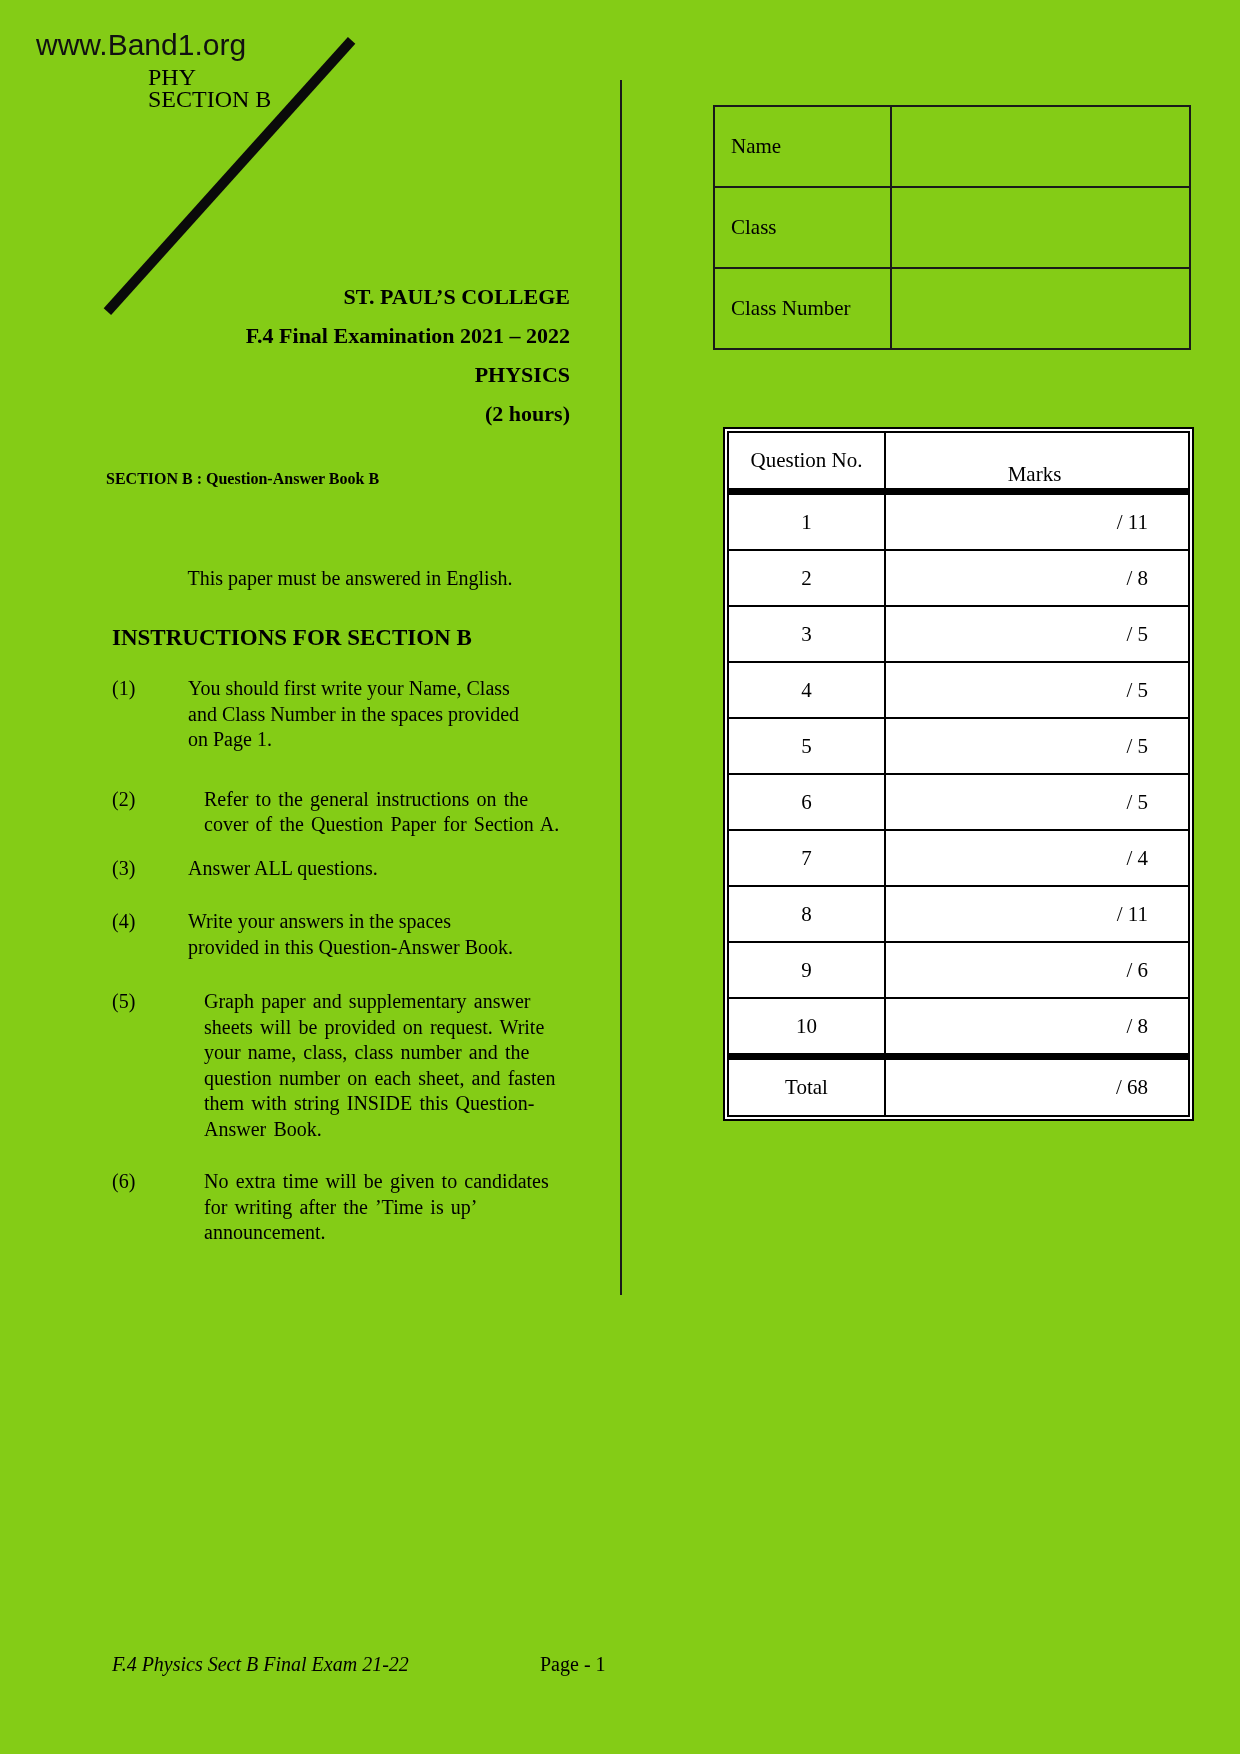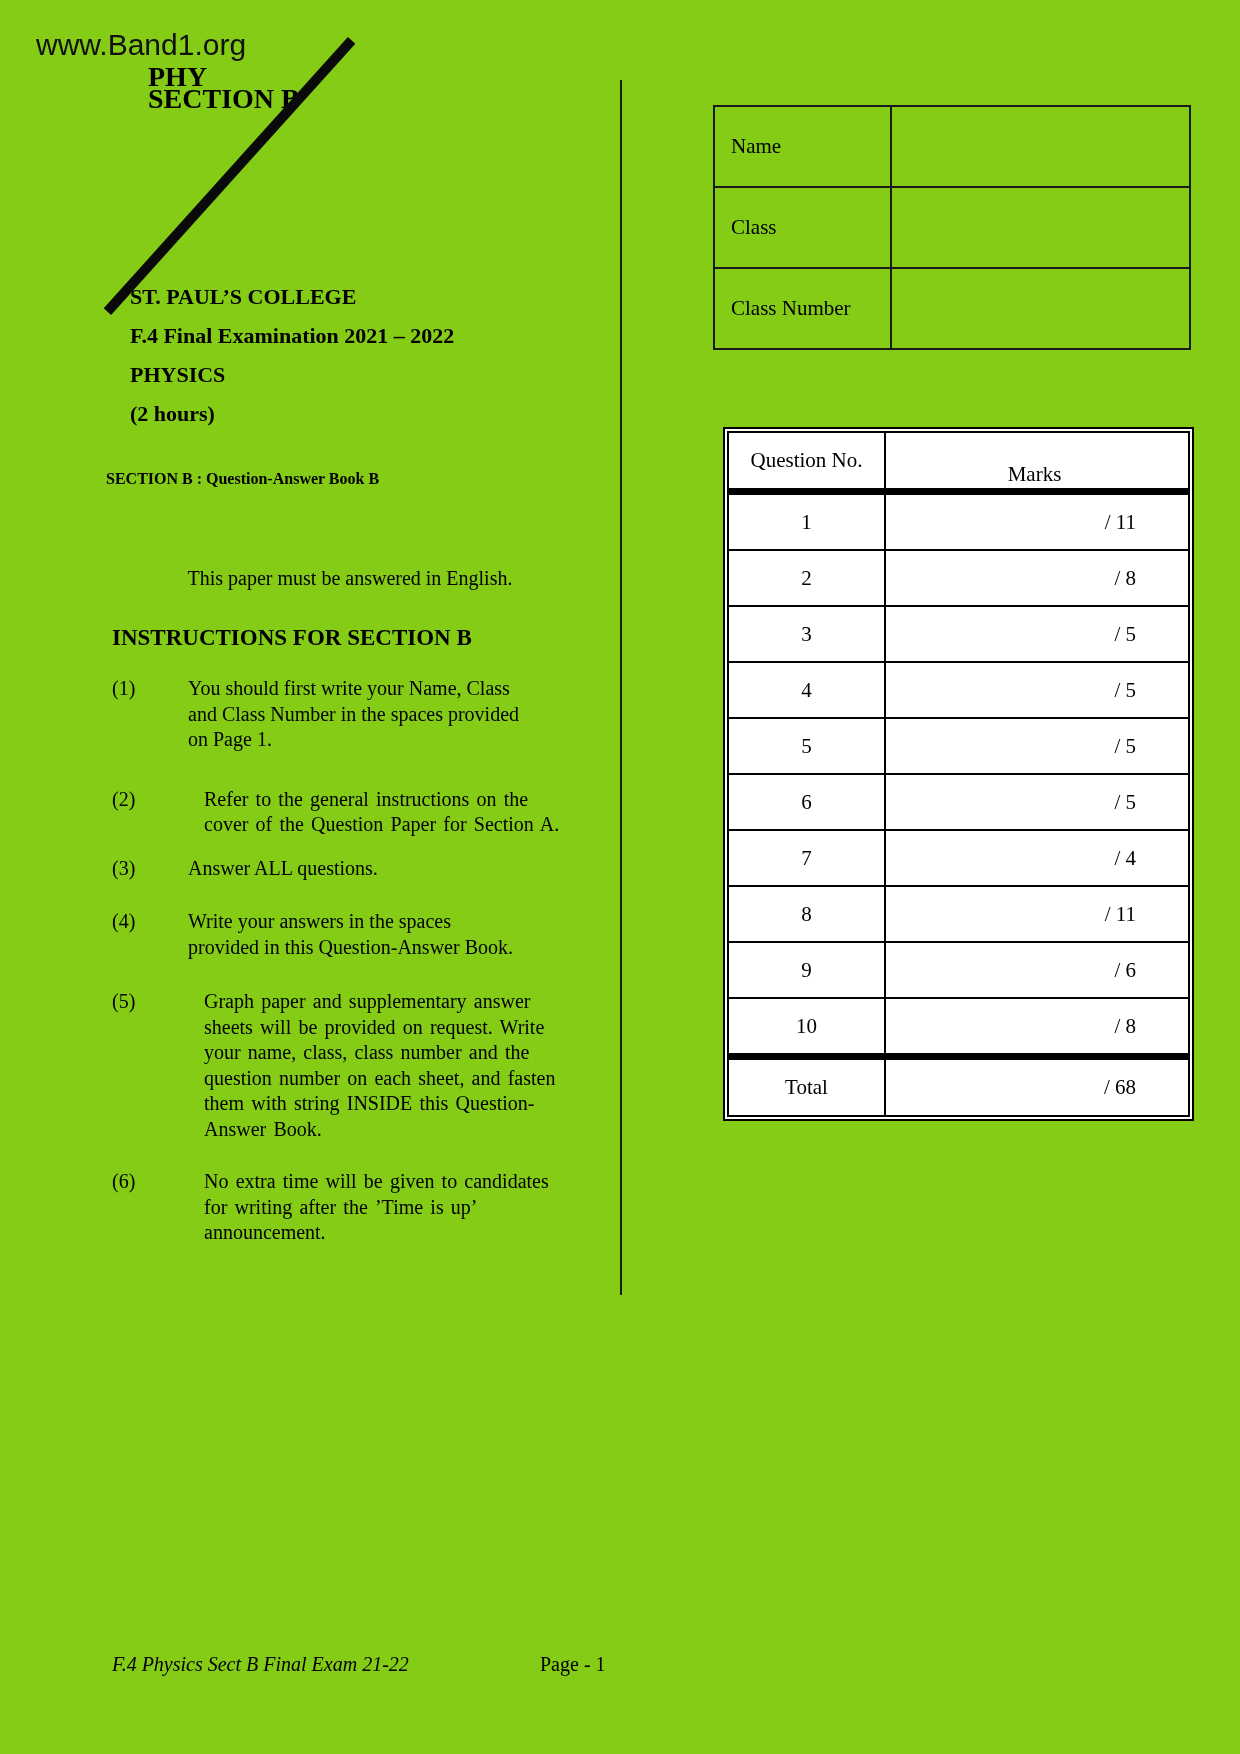--- a/index.html
+++ b/index.html
@@ -9,27 +9,27 @@
     font-family:"Liberation Serif", serif;
     overflow:hidden;
   }
   .abs { position:absolute; }
 
   .watermark {
     left:36px; top:28px;
     font-family:"Liberation Sans", sans-serif;
     font-size:30px; color:#111;
   }
-  .corner { left:148px; top:66px; font-weight:700; font-size:28px; line-height:22px; }
+  .corner { left:148px; top:66px; font-weight:400; font-size:24px; line-height:22px; }
   .slash {
     left:47px; top:171px; width:365px; height:10px; background:#0a0a0a;
     transform:rotate(-48deg);
   }
 
-  .title-block { left:130px; top:286px; width:440px; text-align:left; }
+  .title-block { left:130px; top:286px; width:440px; text-align:right; }
   .title-block p { margin:0 0 17px 0; font-weight:700; font-size:22px; line-height:22px; }
 
   .section-heading { left:106px; top:470px; font-weight:700; font-size:16px;text-align:center; }
   .language-note  { left:130px; top:523px; width:440px; text-align:center; font-size:20px;margin-top:44px; }
   .instr-heading  { left:112px; top:625px; font-weight:700; font-size:23px; }
 
   .instr-list { left:112px; top:676px; width:473px; }
   .instr-item { display:flex; }
   .instr-item .num  { width:76px; flex:0 0 76px; font-size:20px; line-height:25.5px; }
   .instr-item .body { flex:1; font-size:20px; line-height:25.5px; white-space:pre-line; }
@@ -48,21 +48,21 @@
   .st-value { }
 
   
   .marks-table { left:723px; top:427px; width:459px; border:6px double #000; background:#fff; }
   .mt-row { display:grid; grid-template-columns:157px 1fr; height:54px; border-top:2px solid #000; }
   .mt-row.header { height:55px; border-top:none; }
   .mt-row.after-rule { border-top:none; }
   .mt-row.total { height:55px; }
   .mt-rule { height:7px; background:#000; }
   .mt-q { border-right:2px solid #000; display:flex; align-items:center; justify-content:center; font-size:21px; }
-  .mt-m { display:flex; align-items:center; justify-content:flex-end; padding-right:52px; font-size:21px; }
+  .mt-m { display:flex; align-items:center; justify-content:flex-end; padding-right:40px; font-size:21px; }
   .mt-m.center { justify-content:center; padding-right:5px;margin-top:28px; }
 
   .footer-left { left:112px; top:1653px; font-style:italic; font-size:20px; }
   .footer-page { left:540px; top:1653px; font-size:20px; }
 </style>
 </head>
 <body>
 
 <div class="page">
 

